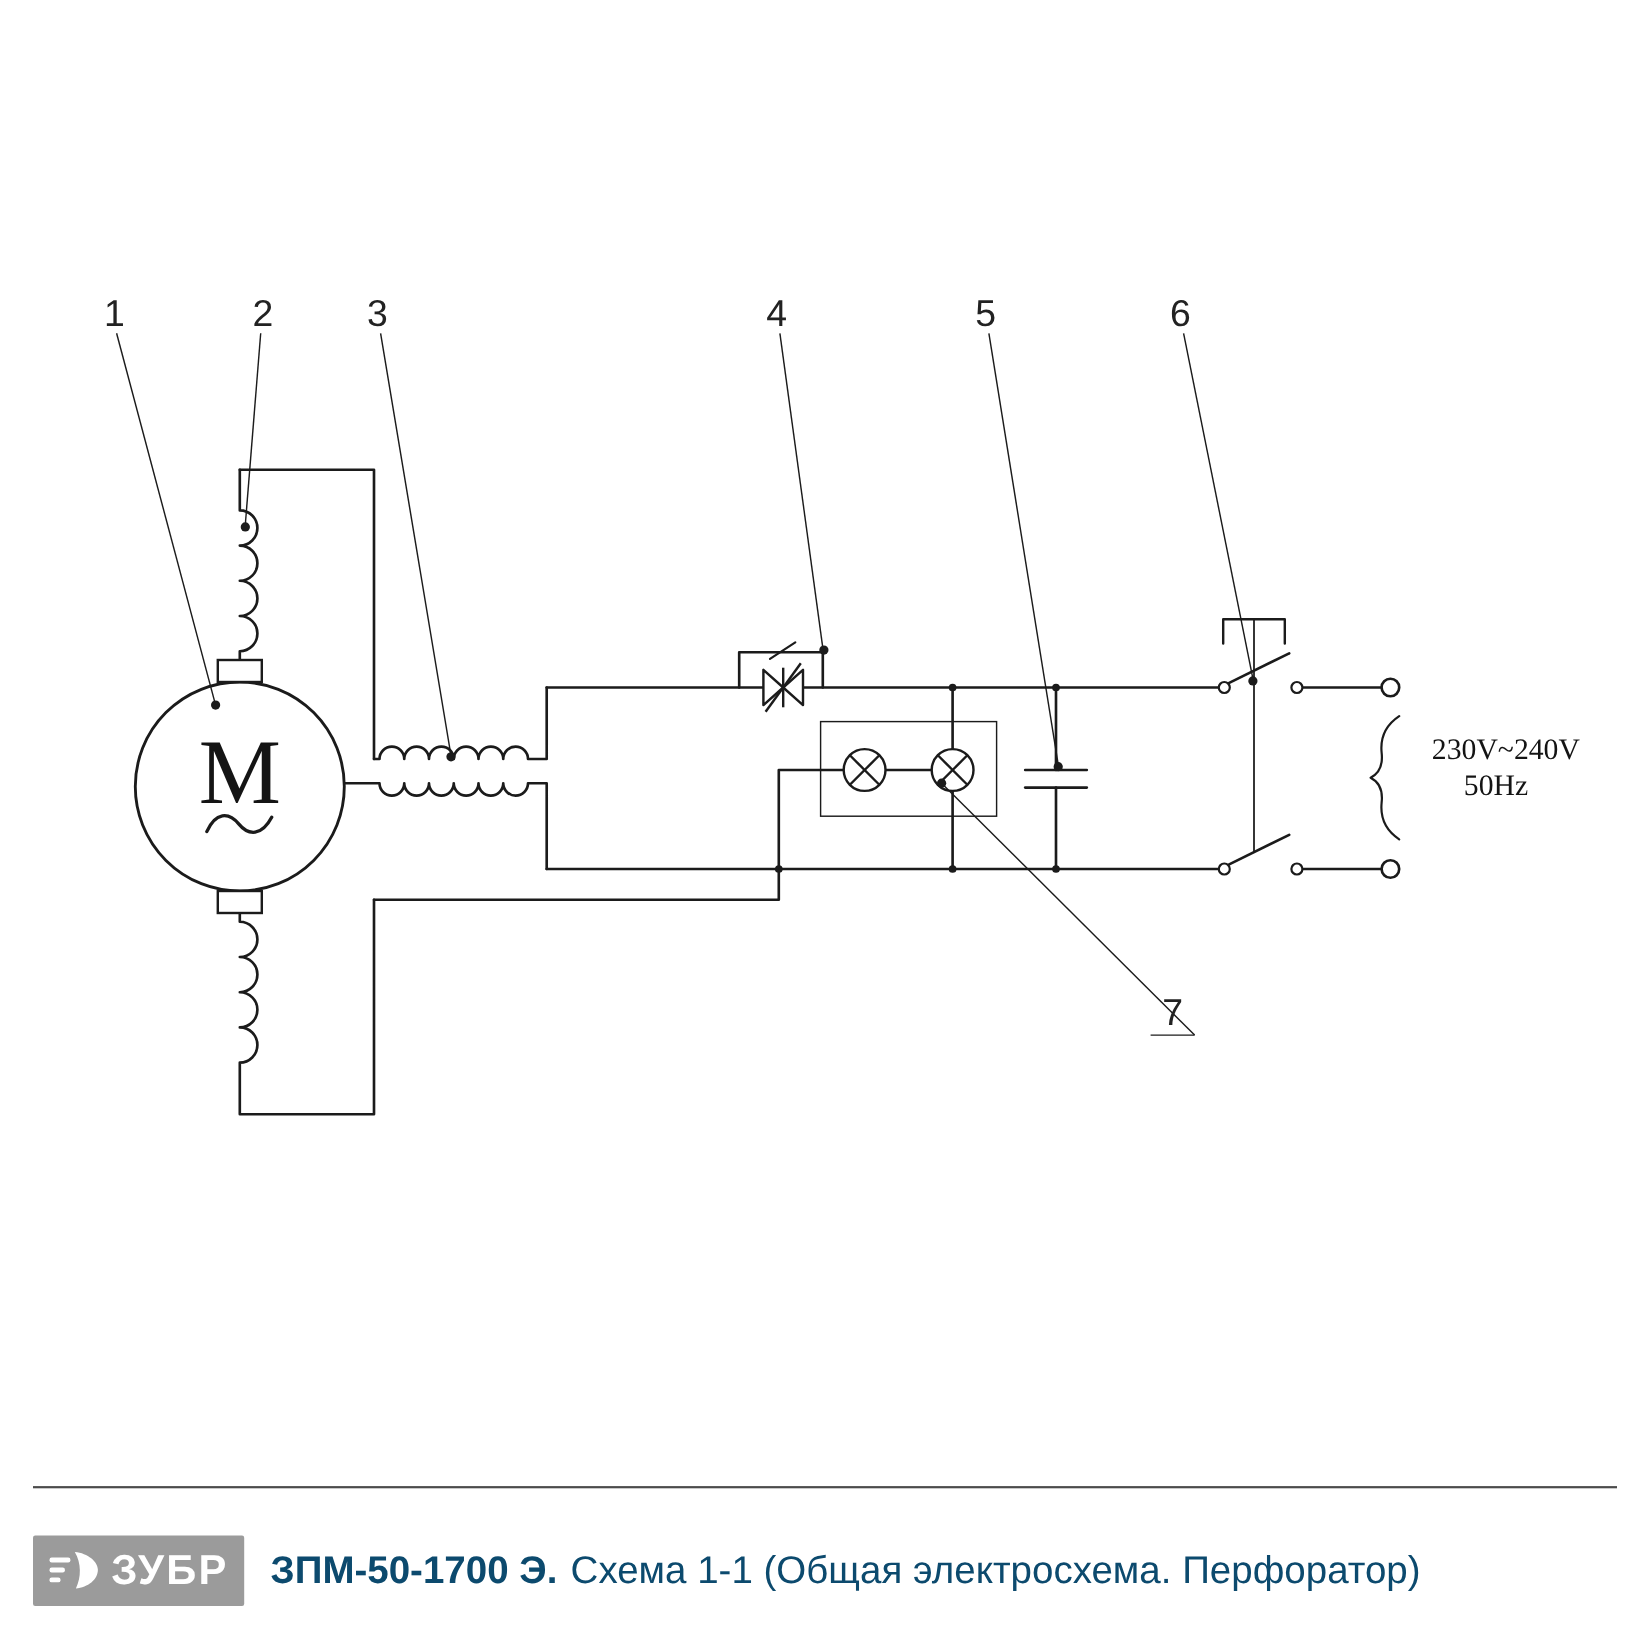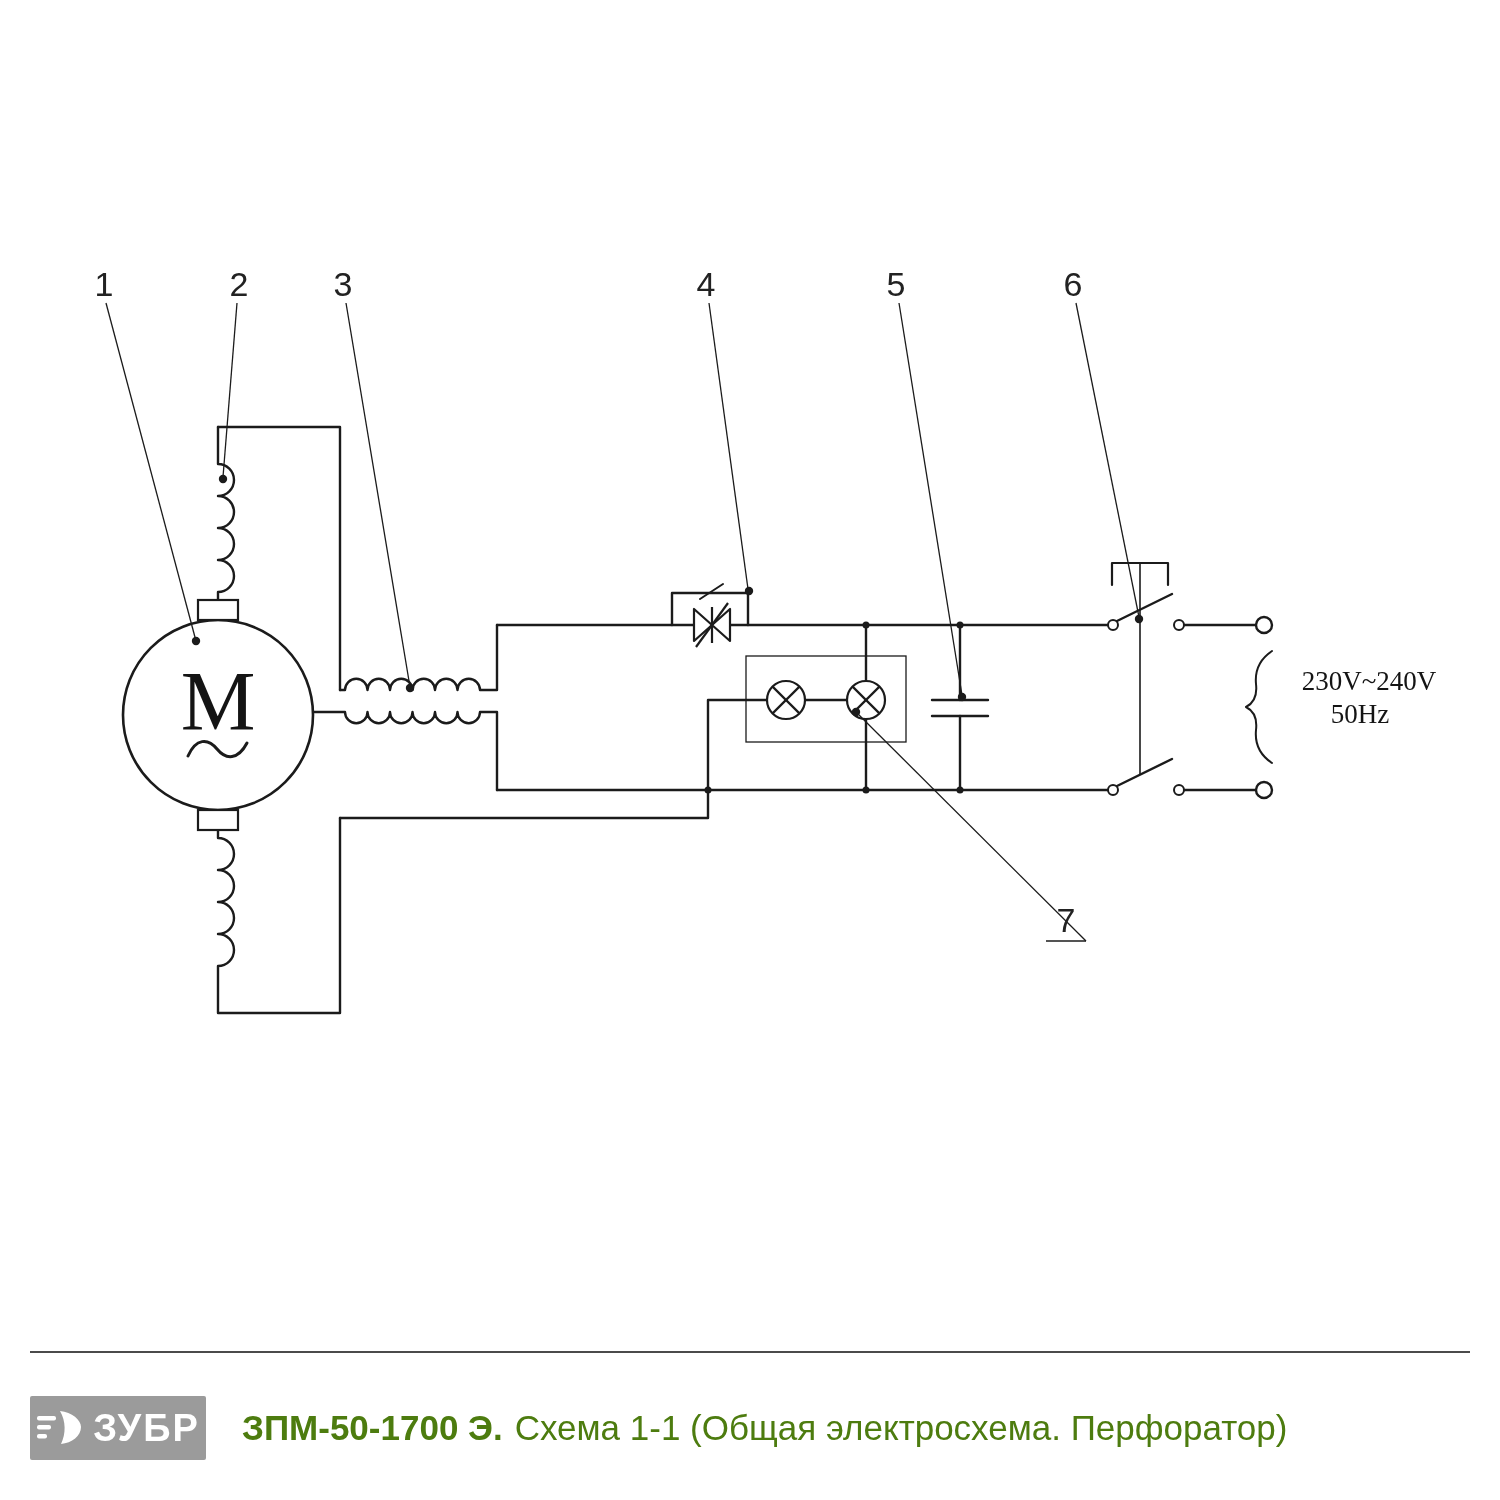--- a/index.html
+++ b/index.html
@@ -4,23 +4,23 @@
 <style>
   html,body{margin:0;padding:0;background:#fff;}
   body{width:1500px;height:1500px;overflow:hidden;font-family:"Liberation Sans",sans-serif;}
   .stage{position:relative;width:1500px;height:1500px;background:#fff;}
   .schematic-svg{position:absolute;left:0;top:0;}
   .callout{font-family:"Liberation Sans",sans-serif;font-size:34px;fill:#222;}
   .motor-m{font-family:"Liberation Serif","DejaVu Serif",serif;font-size:84px;fill:#141414;}
   .supply-text{font-family:"Liberation Serif","DejaVu Serif",serif;font-size:27px;fill:#141414;}
   .footer-rule{position:absolute;left:30px;right:30px;top:1351px;height:2px;background:#4b4b4b;}
   .footer{position:absolute;left:30px;top:1396px;display:flex;align-items:center;}
-  .logo{width:176px;height:64px;background:#9b9b9b;display:flex;align-items:center;justify-content:center;gap:9px;border-radius:2px;}
+  .logo{width:192px;height:64px;background:#9b9b9b;display:flex;align-items:center;justify-content:center;gap:9px;border-radius:2px;}
   .logo-text{color:#fff;font-weight:bold;font-size:38px;letter-spacing:2px;line-height:1;}
-  .title{margin-left:36px;font-size:35px;color:#4d7c0f;white-space:nowrap;}
+  .title{margin-left:24px;font-size:35px;color:#0c4a6e;white-space:nowrap;}
   .title .model{font-weight:bold;margin-right:12px;}
 </style>
 </head>
 <body>
 
 <div class="stage">
 
   <svg class="schematic-svg" width="1500" height="1500" viewBox="0 0 1500 1500">
 
     <g stroke="#1b1b1b" stroke-width="2.4" fill="none" stroke-linecap="round" stroke-linejoin="round">

